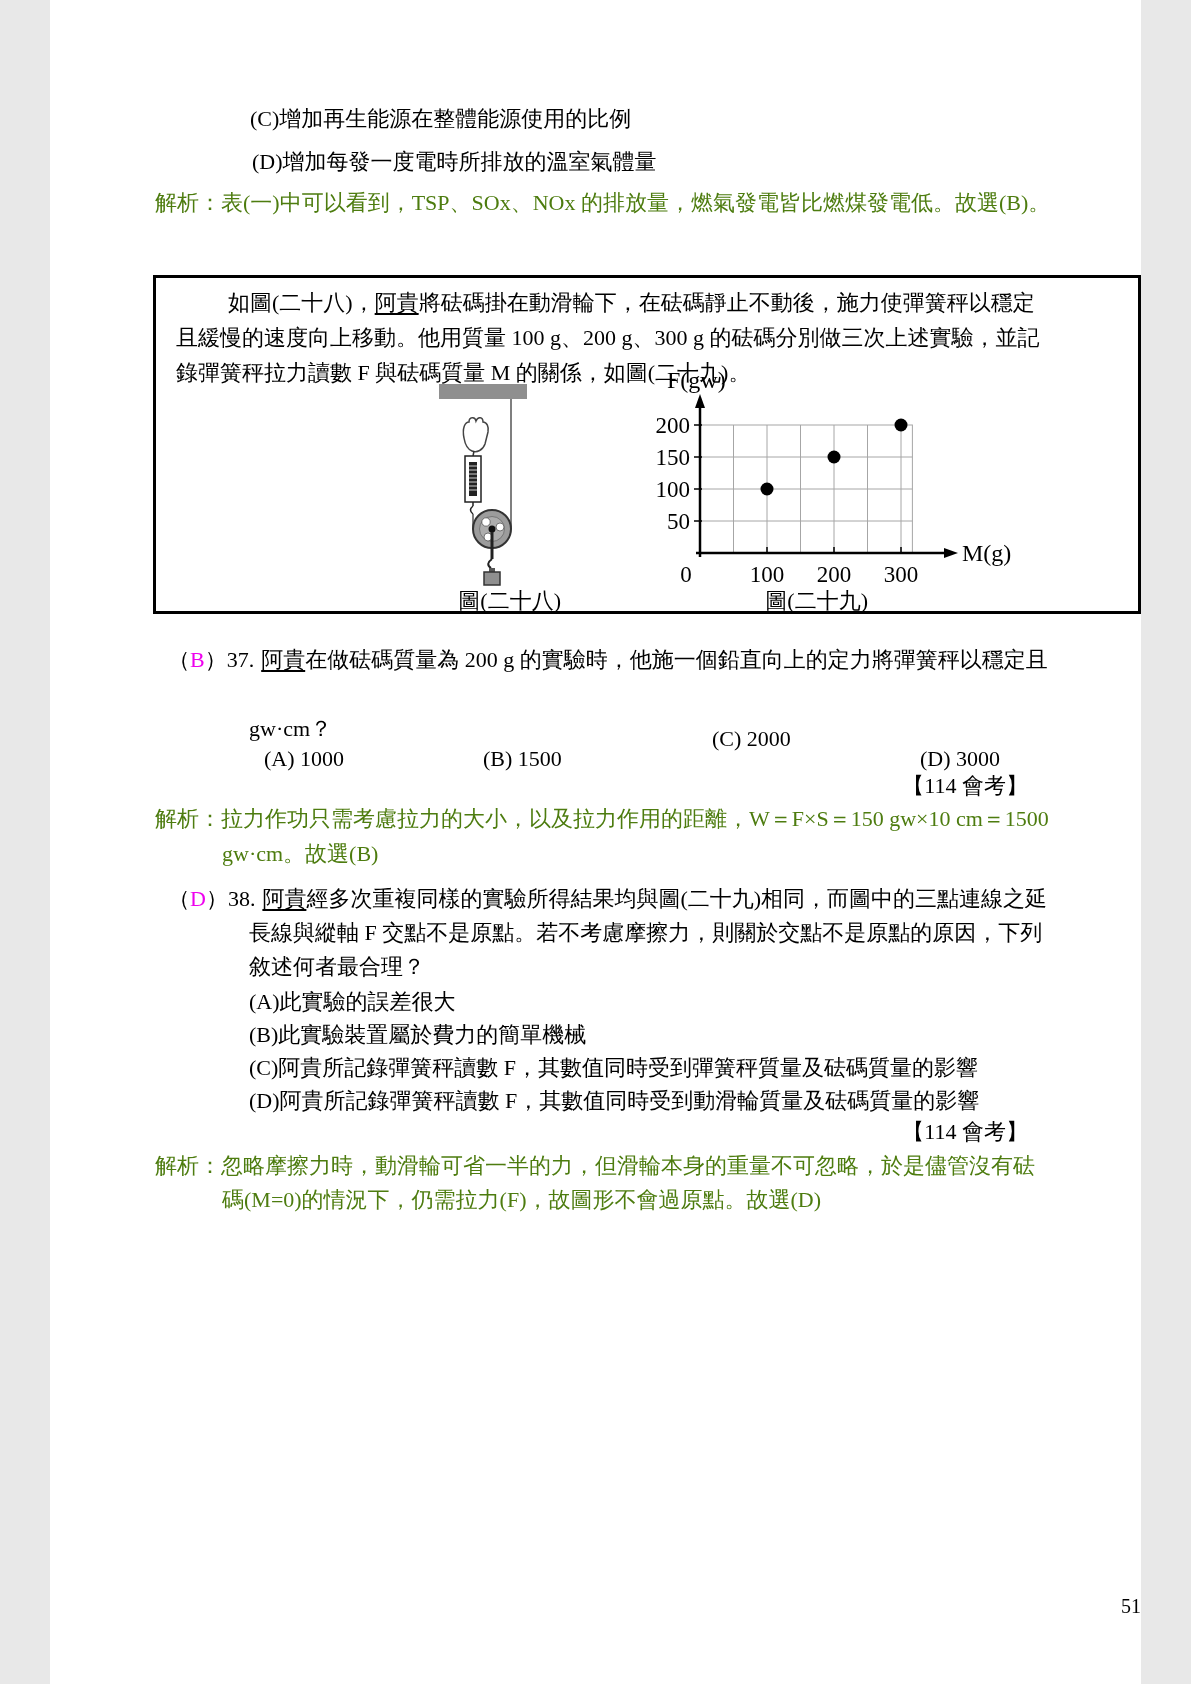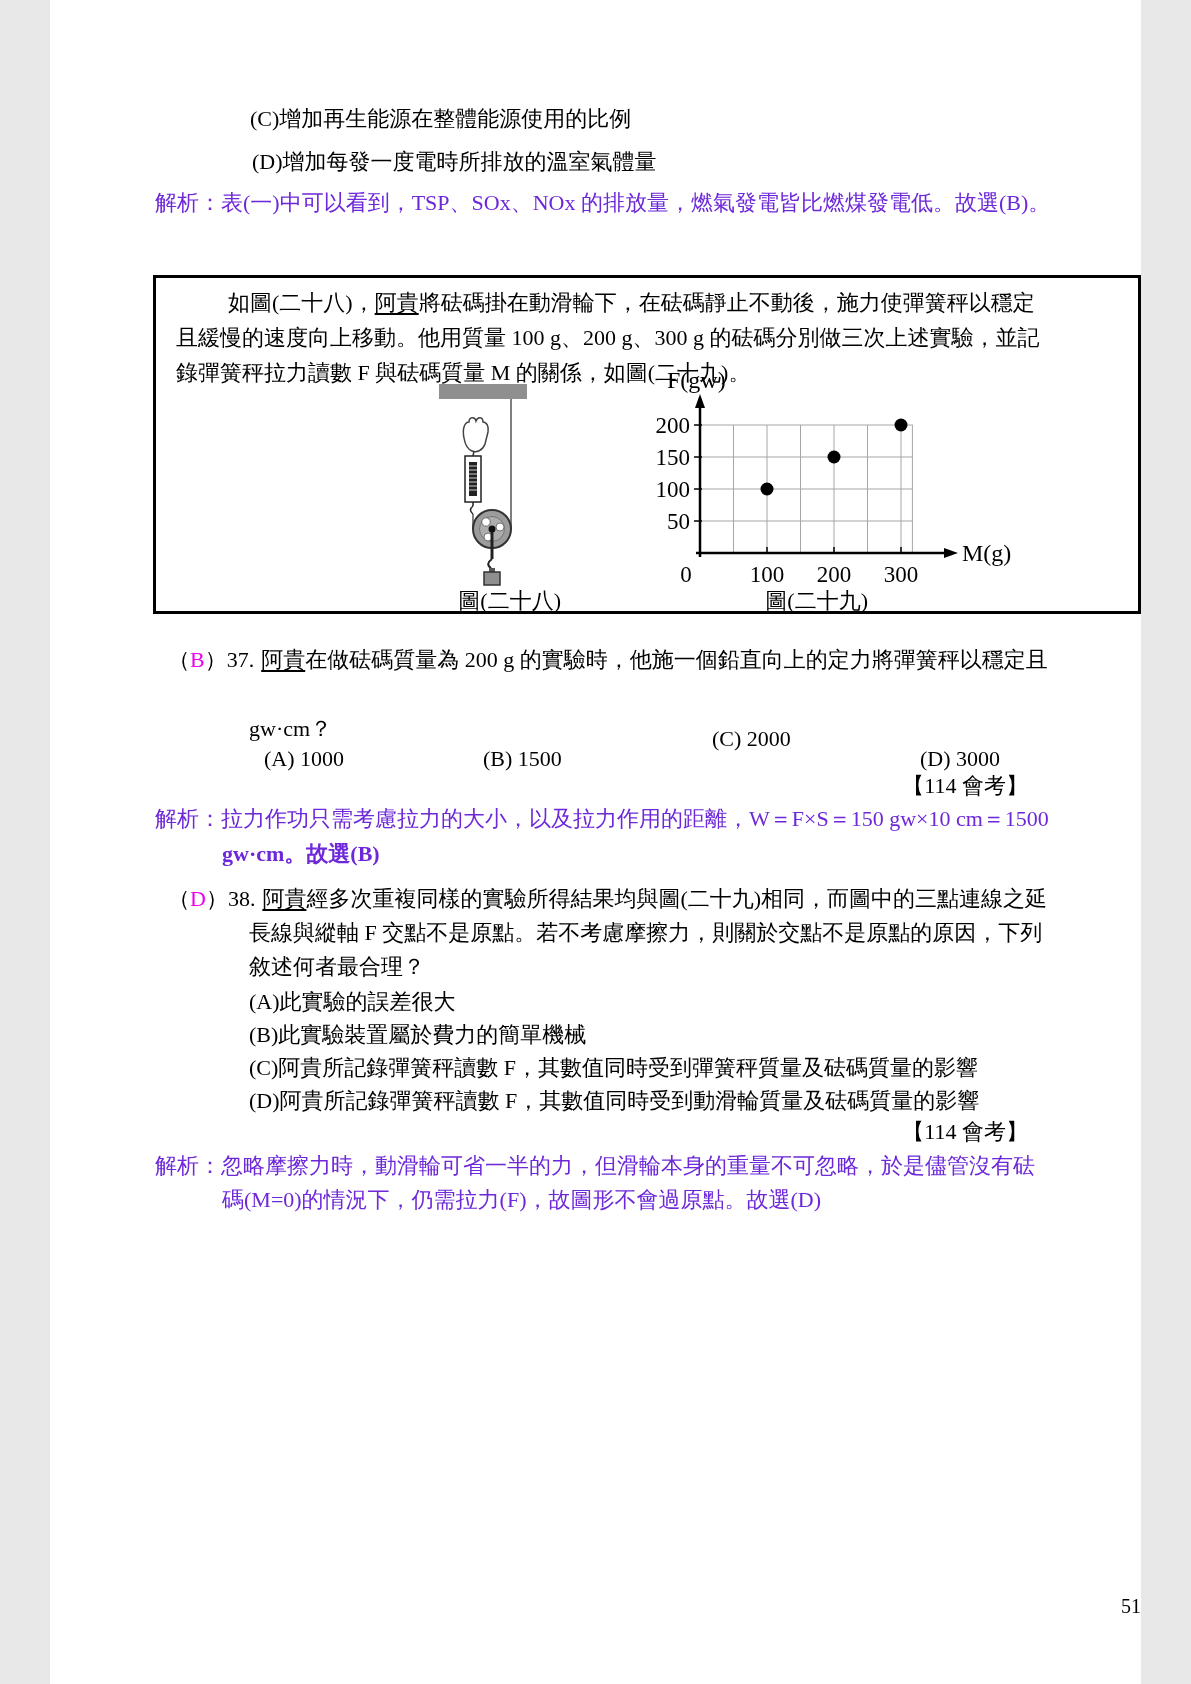--- a/index.html
+++ b/index.html
@@ -7,21 +7,21 @@
     position:relative;
     width:1091px;height:1684px;
     margin:0 auto;
     background:#ffffff;
     font-family:"Liberation Serif","DejaVu Serif",serif;
     color:#000;
     overflow:hidden;
   }
   .abs{position:absolute;white-space:nowrap;}
   .line{font-size:22px;line-height:30px;}
-  .mag{color:#6d28d9;}
+  .mag{color:#4d7c0f;}
   .ansletter{color:#EE00EE;}
   .qnum{margin-right:7px;}
   .uname{text-decoration:underline;text-underline-offset:3px;}
   .problem-box{
     position:absolute;
     left:103px;top:275px;
     width:988px;height:339px;
     border:3px solid #000;
     box-sizing:border-box;
   }
@@ -121,21 +121,21 @@
   <div class="abs line" style="left:118px;top:645px;">
     <span>（</span><span class="ansletter">B</span><span>）</span><span class="qnum">37.</span><span class="uname">阿貴</span><span>在做砝碼質量為 200  g 的實驗時，他施一個鉛直向上的定力將彈簧秤以穩定且</span>
   </div>
   <div class="abs line" style="left:199px;top:714px;">gw·cm？</div>
   <div class="abs line" style="left:214px;top:744px;">(A) 1000</div>
   <div class="abs line" style="left:433px;top:744px;">(B) 1500</div>
   <div class="abs line" style="left:662px;top:724px;">(C) 2000</div>
   <div class="abs line" style="left:870px;top:744px;">(D) 3000</div>
   <div class="abs line source" style="right:113px;top:771px;">【114 會考】</div>
   <div class="abs line mag" style="left:105px;top:804px;">解析：拉力作功只需考慮拉力的大小，以及拉力作用的距離，W＝F×S＝150 gw×10 cm＝1500</div>
-  <div class="abs line mag" style="left:172px;top:839px;font-weight:bold;">gw·cm。故選(B)</div>
+  <div class="abs line mag" style="left:172px;top:839px;">gw·cm。故選(B)</div>
 
   <div class="abs line" style="left:118px;top:884px;">
     <span>（</span><span class="ansletter">D</span><span>）</span><span class="qnum">38.</span><span class="uname">阿貴</span><span>經多次重複同樣的實驗所得結果均與圖(二十九)相同，而圖中的三點連線之延</span>
   </div>
   <div class="abs line" style="left:199px;top:918px;">長線與縱軸 F 交點不是原點。若不考慮摩擦力，則關於交點不是原點的原因，下列</div>
   <div class="abs line" style="left:199px;top:952px;">敘述何者最合理？</div>
   <div class="abs line" style="left:199px;top:987px;">(A)此實驗的誤差很大</div>
   <div class="abs line" style="left:199px;top:1020px;">(B)此實驗裝置屬於費力的簡單機械</div>
   <div class="abs line" style="left:199px;top:1053px;">(C)阿貴所記錄彈簧秤讀數 F，其數值同時受到彈簧秤質量及砝碼質量的影響</div>
   <div class="abs line" style="left:199px;top:1086px;">(D)阿貴所記錄彈簧秤讀數 F，其數值同時受到動滑輪質量及砝碼質量的影響</div>

